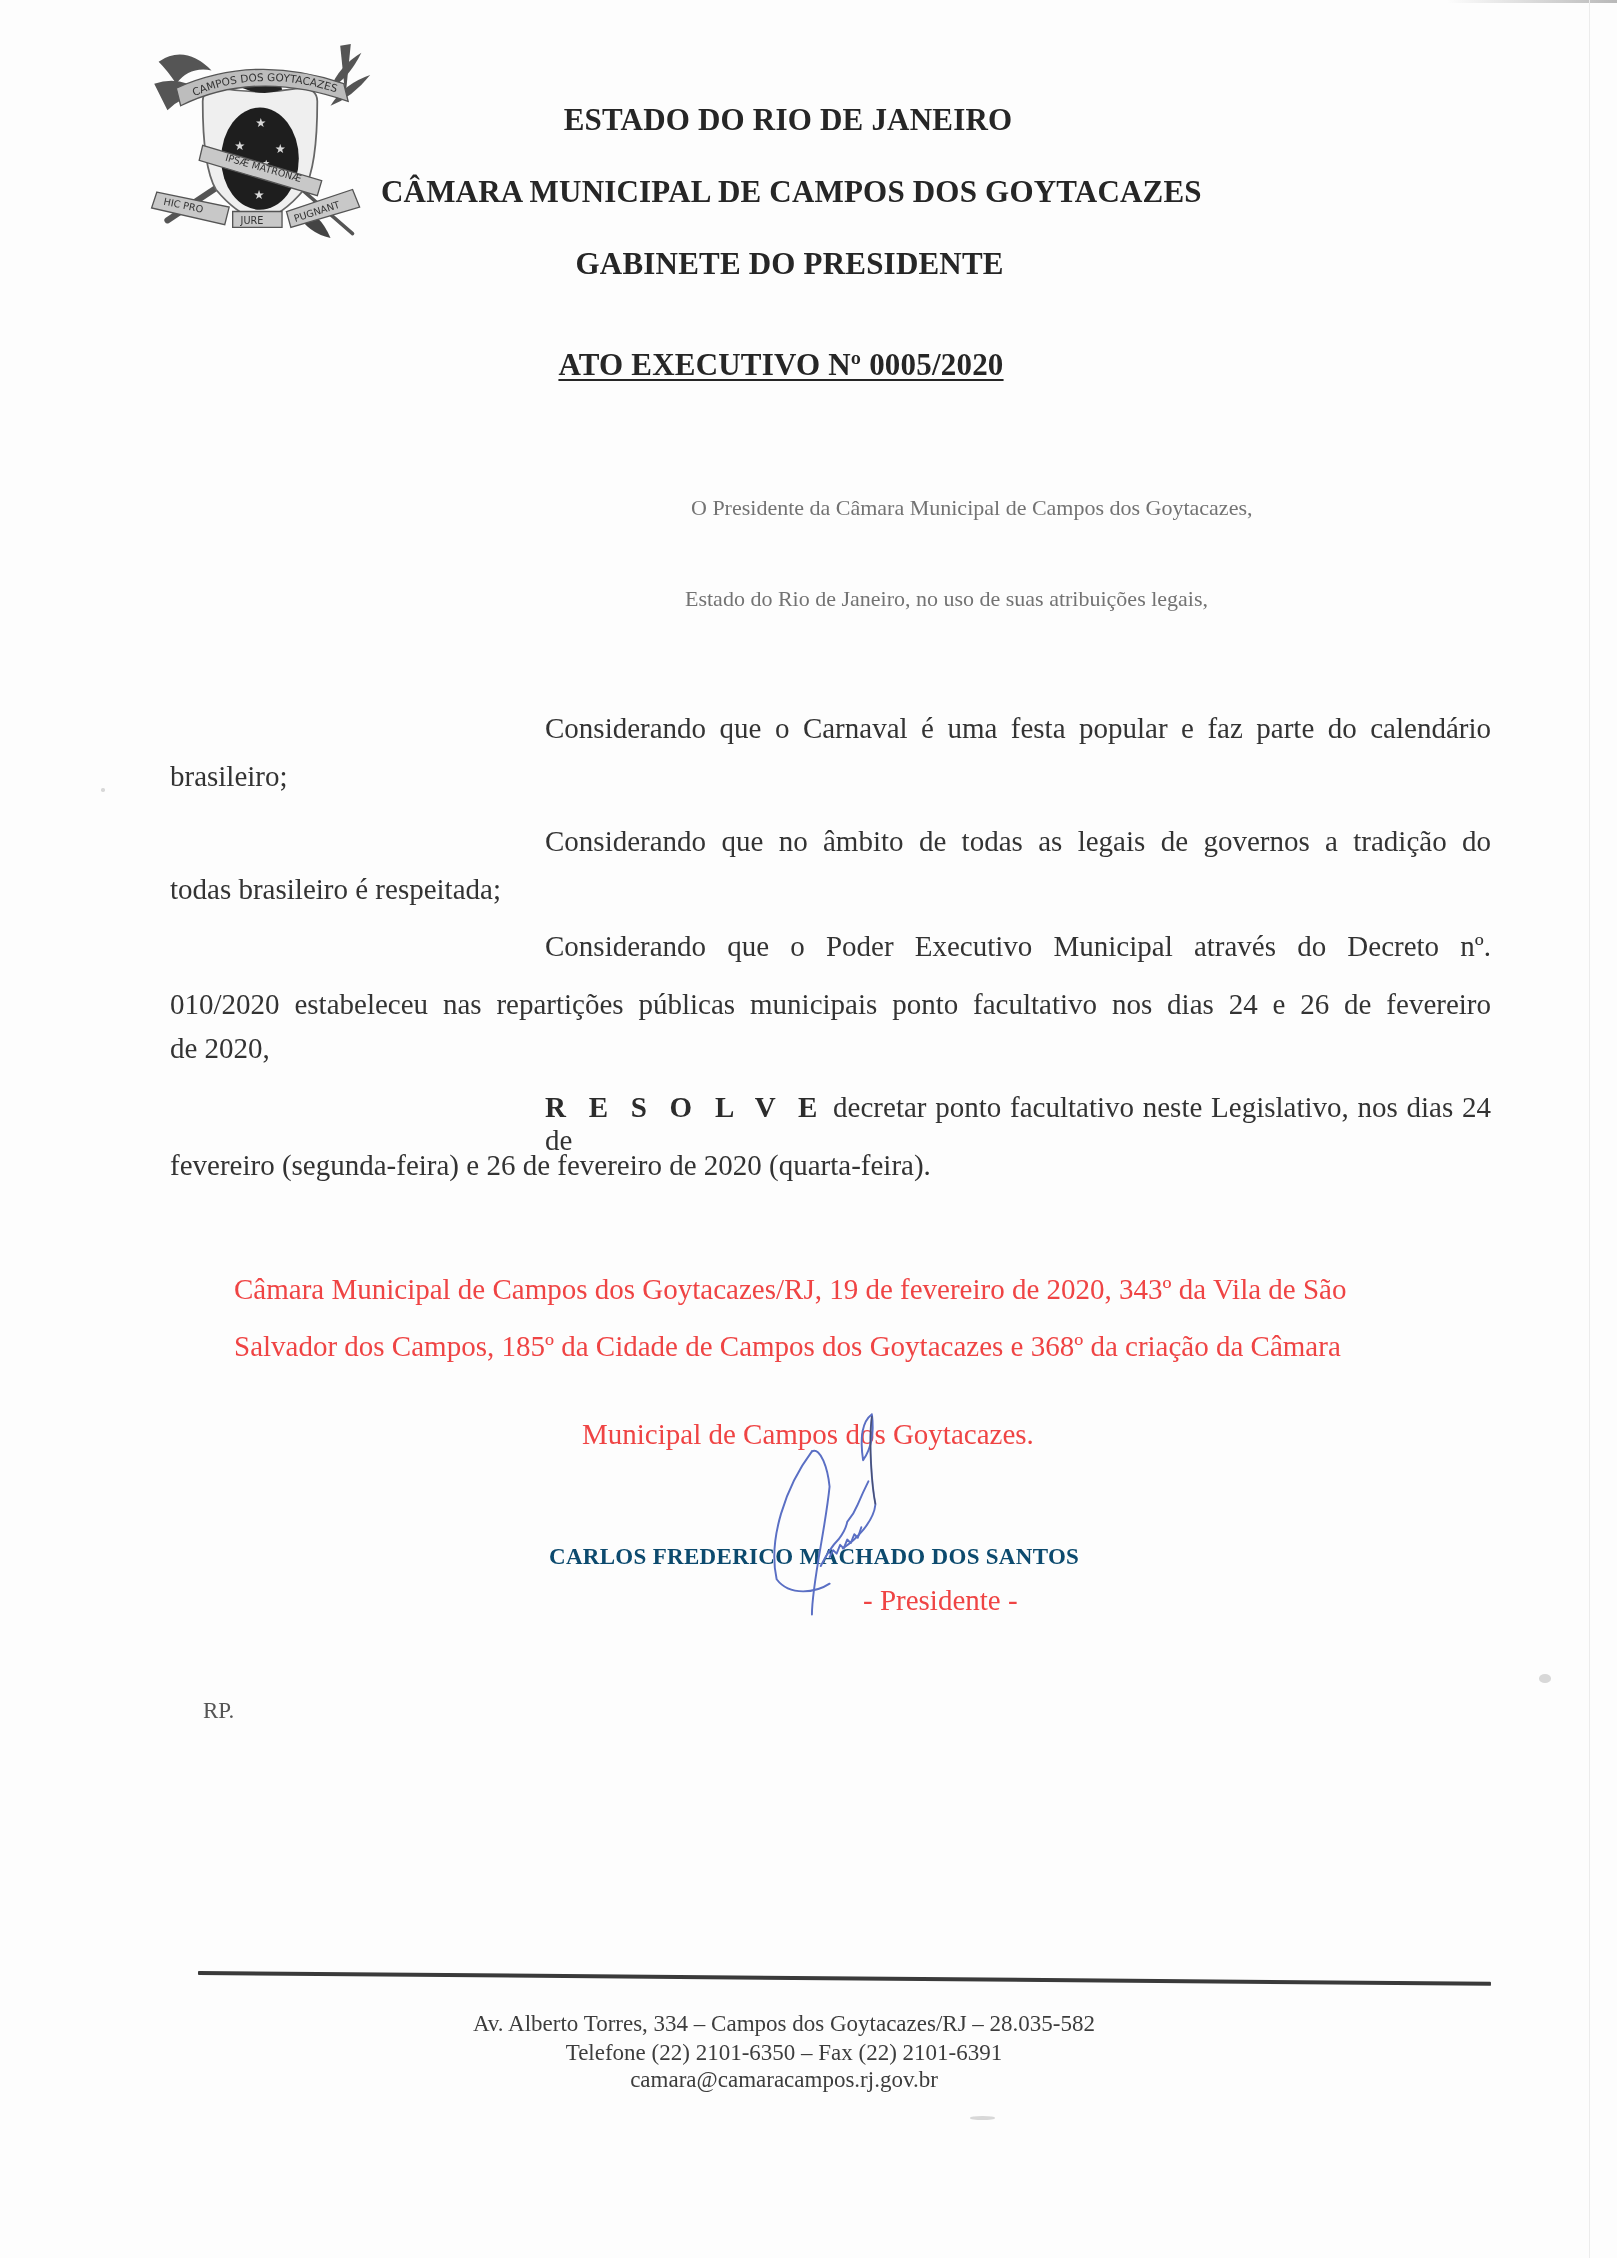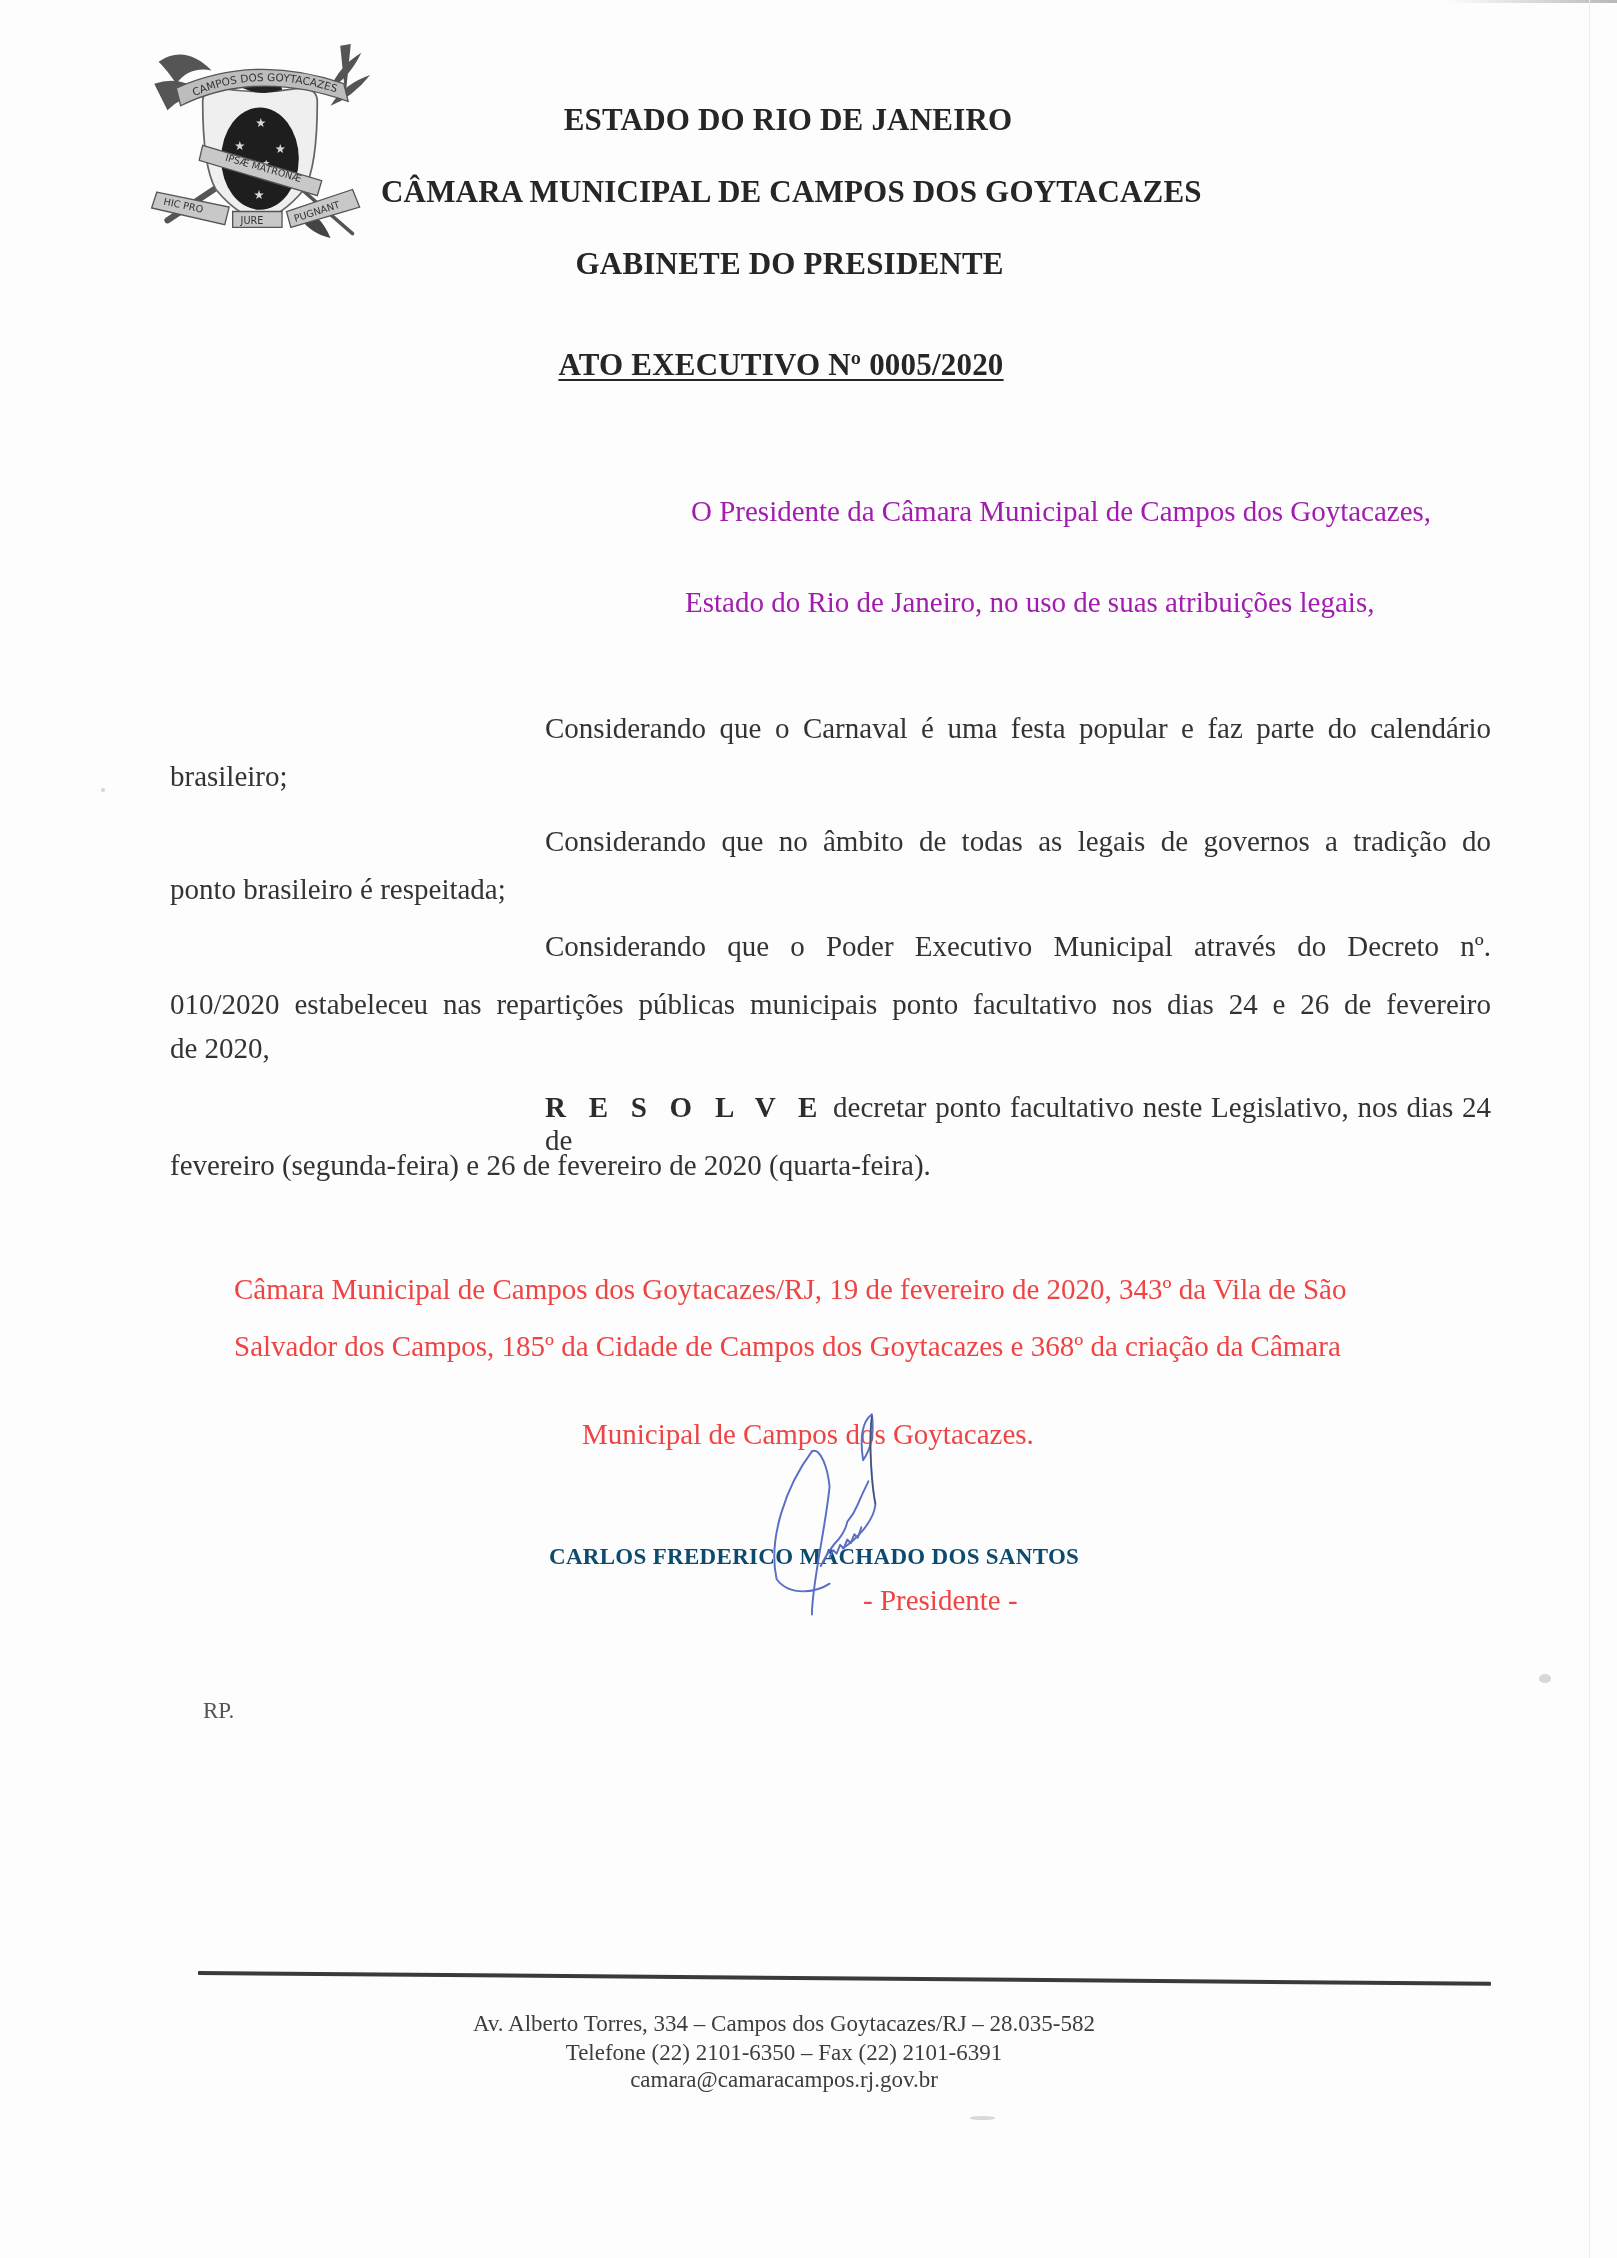--- a/index.html
+++ b/index.html
@@ -11,21 +11,21 @@
     }
     .scan-edge-top { position: absolute; left: 1447px; top: 0; width: 171px; height: 2.6px; background: linear-gradient(90deg, rgba(160,160,160,0), #b8b8b8); }
     .scan-edge-right { position: absolute; left: 1589px; top: 0; width: 0.9px; height: 2258px; background: #ececec; }
     .logo { position: absolute; left: 141px; top: 35px; width: 238px; height: 212px; }
     .hdr { position: absolute; left: 0; width: 1618px; text-align: center; font-weight: bold; color: #262626; letter-spacing: 0.2px; }
     .hdr-1 { top: 102px; font-size: 31px; left: -21px; }
     .hdr-2 { top: 174px; font-size: 31px; left: -17.6px; }
     .hdr-3 { top: 246px; font-size: 31px; left: -19.4px; }
     .hdr-act { top: 347px; font-size: 31px; left: -28px; }
     .hdr-act span { text-decoration: underline; text-underline-offset: 4.4px; text-decoration-thickness: 1.8px; }
-    .body-text { position: absolute; font-size: 29px; color: #a21caf; line-height: 1; white-space: nowrap; }
+    .body-text { position: absolute; font-size: 22px; color: #737373; line-height: 1; white-space: nowrap; }
     .preamble-1 { left: 691px; top: 497px; }
     .preamble-2 { left: 685px; top: 552px; margin-top: 36px; }
     .para-line { position: absolute; font-size: 29px; color: #333; white-space: nowrap; }
     .j { text-align: justify; text-align-last: justify; white-space: normal; }
     .resolve-kw { font-weight: bold; letter-spacing: 7px; color: #2c2c2c; }
     .closing { position: absolute; font-size: 29px; color: #ef4444; white-space: nowrap; }
     .sig-name { position: absolute; left: 549px; top: 1544px; font-size: 23px; color: #0c4a6e; letter-spacing: 0.3px; white-space: nowrap; font-weight: bold; }
     .sig-role { position: absolute; left: 863px; top: 1584px; font-size: 29px; color: #ef4444; white-space: nowrap; }
     .signature { position: absolute; left: 759px; top: 1407px; width: 247px; height: 221px; }
     .rp { position: absolute; left: 203px; top: 1698px; font-size: 23px; color: #555; text-align: center; }
@@ -93,21 +93,21 @@
 <div class="hdr hdr-3">GABINETE DO PRESIDENTE</div>
 <div class="hdr hdr-act"><span>ATO EXECUTIVO Nº 0005/2020</span></div>
 
 <div class="body-text preamble-1">O Presidente da Câmara Municipal de Campos dos Goytacazes,</div>
 <div class="body-text preamble-2">Estado do Rio de Janeiro, no uso de suas atribuições legais,</div>
 
 <div class="para-line j" style="left:545px; top:712px; width:946px;">Considerando que o Carnaval é uma festa popular e faz parte do calendário</div>
 <div class="para-line" style="left:170px; top:760px;">brasileiro;</div>
 
 <div class="para-line j" style="left:545px; top:825px; width:946px;">Considerando que no âmbito de todas as legais de governos a tradição do</div>
-<div class="para-line" style="left:170px; top:873px;">ponto brasileiro é respeitada;</div>
+<div class="para-line" style="left:170px; top:873px;">todas brasileiro é respeitada;</div>
 
 <div class="para-line j" style="left:545px; top:930px; width:946px;">Considerando que o Poder Executivo Municipal através do Decreto nº.</div>
 <div class="para-line j" style="left:170px; top:988px; width:1321px;">010/2020 estabeleceu nas repartições públicas municipais ponto facultativo nos dias 24 e 26 de fevereiro</div>
 <div class="para-line" style="left:170px; top:1032px;">de 2020,</div>
 
 <div class="para-line j" style="left:545px; top:1091px; width:946px;"><span class="resolve-kw">R E S O L V E</span><span> decretar ponto facultativo neste Legislativo, nos dias 24 de</span></div>
 <div class="para-line" style="left:170px; top:1149px;font-family:Liberation Serif, serif;">fevereiro (segunda-feira) e 26 de fevereiro de 2020 (quarta-feira).</div>
 
 <div class="closing" style="left:234px; top:1273px;">Câmara Municipal de Campos dos Goytacazes/RJ, 19 de fevereiro de 2020, 343º da Vila de São</div>
 <div class="closing" style="left:234px; top:1330px;">Salvador dos Campos, 185º da Cidade de Campos dos Goytacazes e 368º da criação da Câmara</div>

